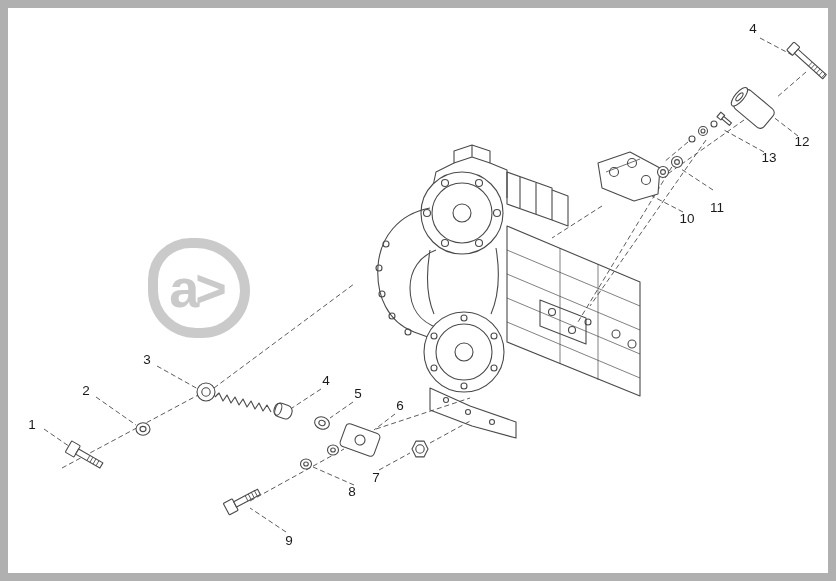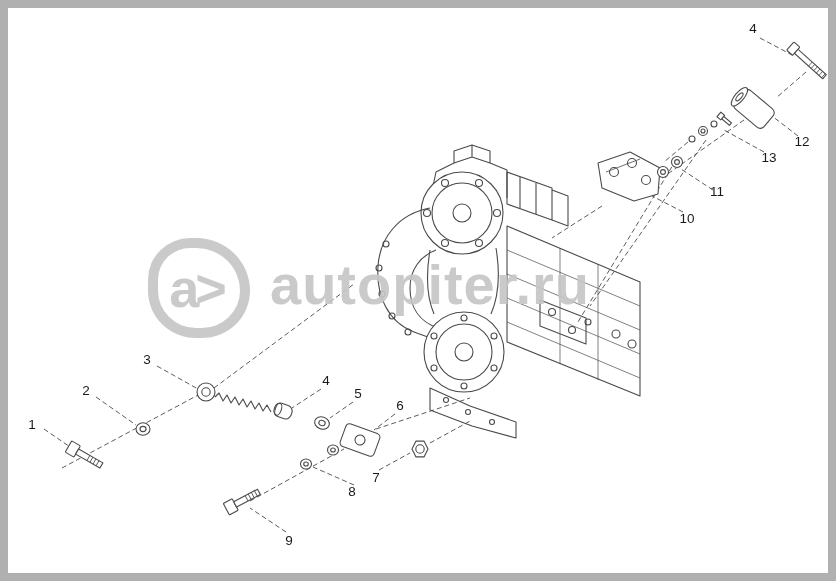--- a/index.html
+++ b/index.html
@@ -262,34 +262,33 @@
           <rect x="-1" y="-2.7" width="38" height="5.4"></rect>
           <path d="M18,-2.7 V2.7 M21.5,-2.7 V2.7 M25,-2.7 V2.7 M28.5,-2.7 V2.7 M32,-2.7 V2.7 M35.5,-2.7 V2.7" stroke-width="0.8" fill="none"></path>
         </g>
       </g>
     </svg>
 
     <div class="watermark">
       <div class="wm-logo">
         <span>a&gt;</span>
       </div>
-      <div class="wm-text">autopiter.ru</div>
     </div>
 
     <div>
       <div class="callout" style="left:32px;  top:425px;">1</div>
       <div class="callout" style="left:86px;  top:391px;">2</div>
       <div class="callout" style="left:147px; top:360px;">3</div>
       <div class="callout" style="left:326px; top:381px;">4</div>
       <div class="callout" style="left:358px; top:394px;">5</div>
       <div class="callout" style="left:400px; top:406px;">6</div>
       <div class="callout" style="left:376px; top:478px;">7</div>
       <div class="callout" style="left:352px; top:492px;">8</div>
       <div class="callout" style="left:289px; top:541px;">9</div>
       <div class="callout" style="left:687px; top:219px;">10</div>
-      <div class="callout" style="left:717px; top:192px;text-align:right;">11</div>
+      <div class="callout" style="left:717px; top:208px;text-align:right;">11</div>
       <div class="callout" style="left:769px; top:158px;">13</div>
       <div class="callout" style="left:802px; top:142px;">12</div>
       <div class="callout" style="left:753px; top:29px;">4</div>
     </div>
 
   </div>
 </div>
 
 </body></html>

